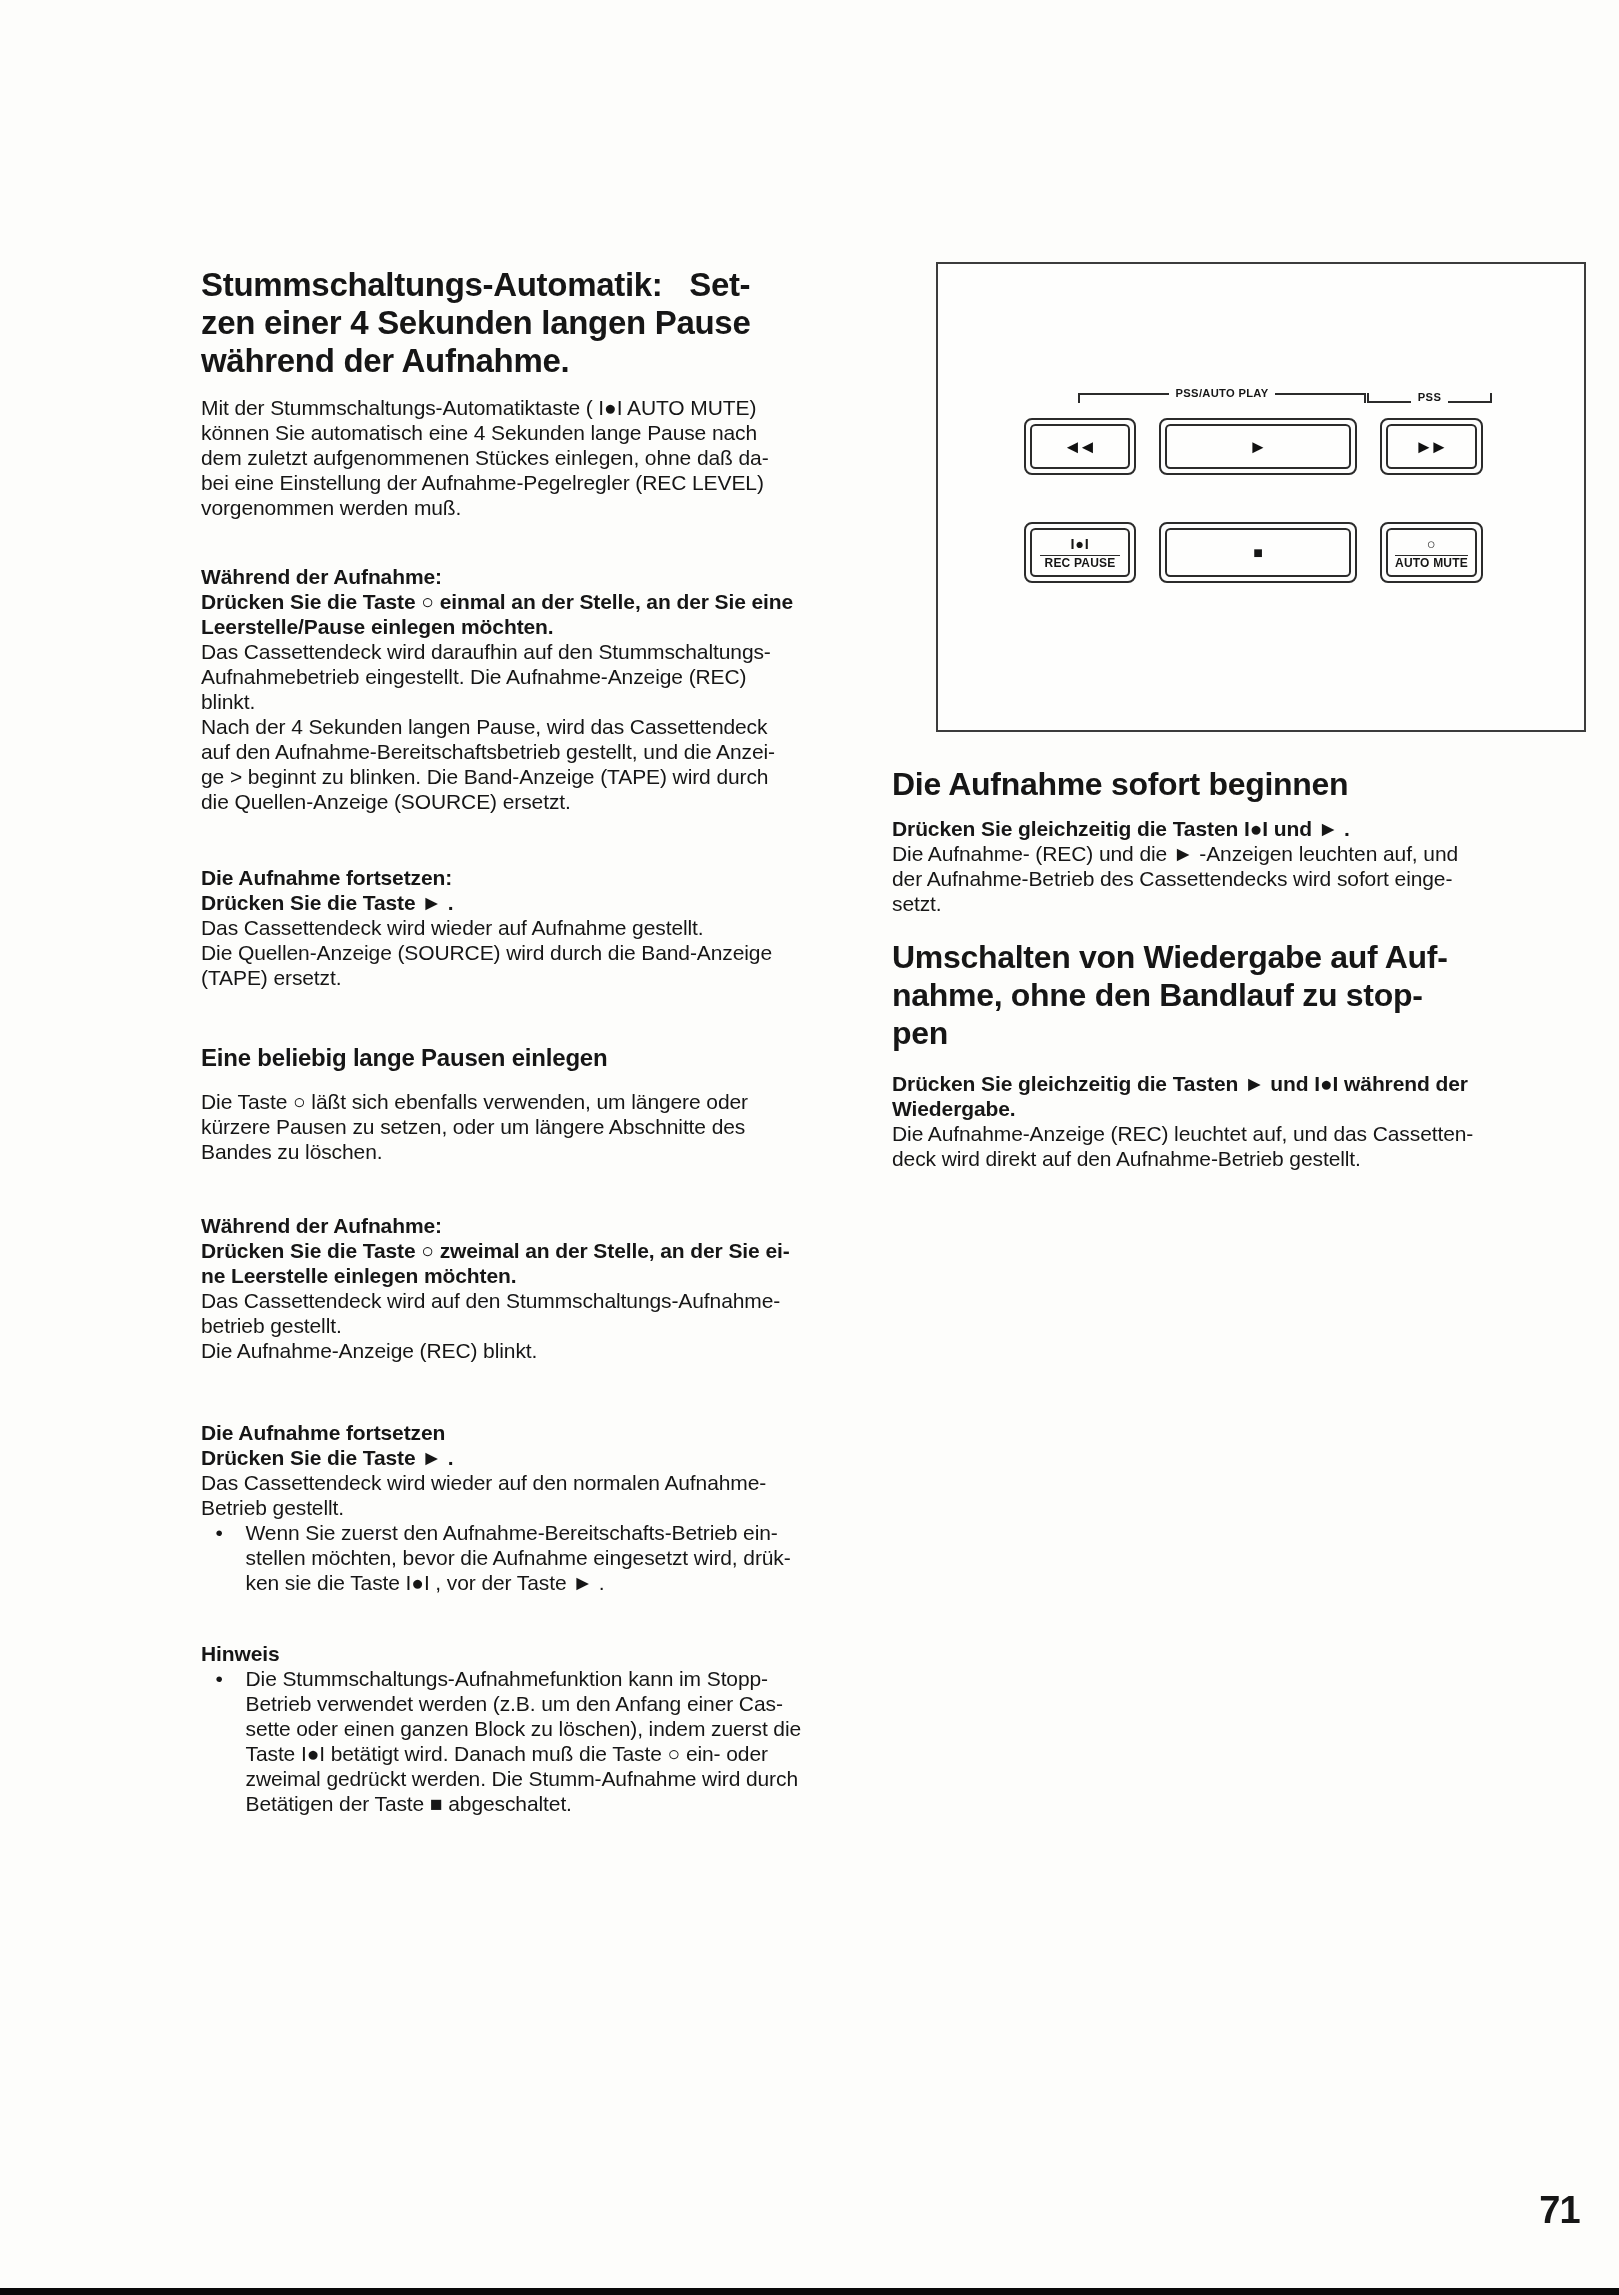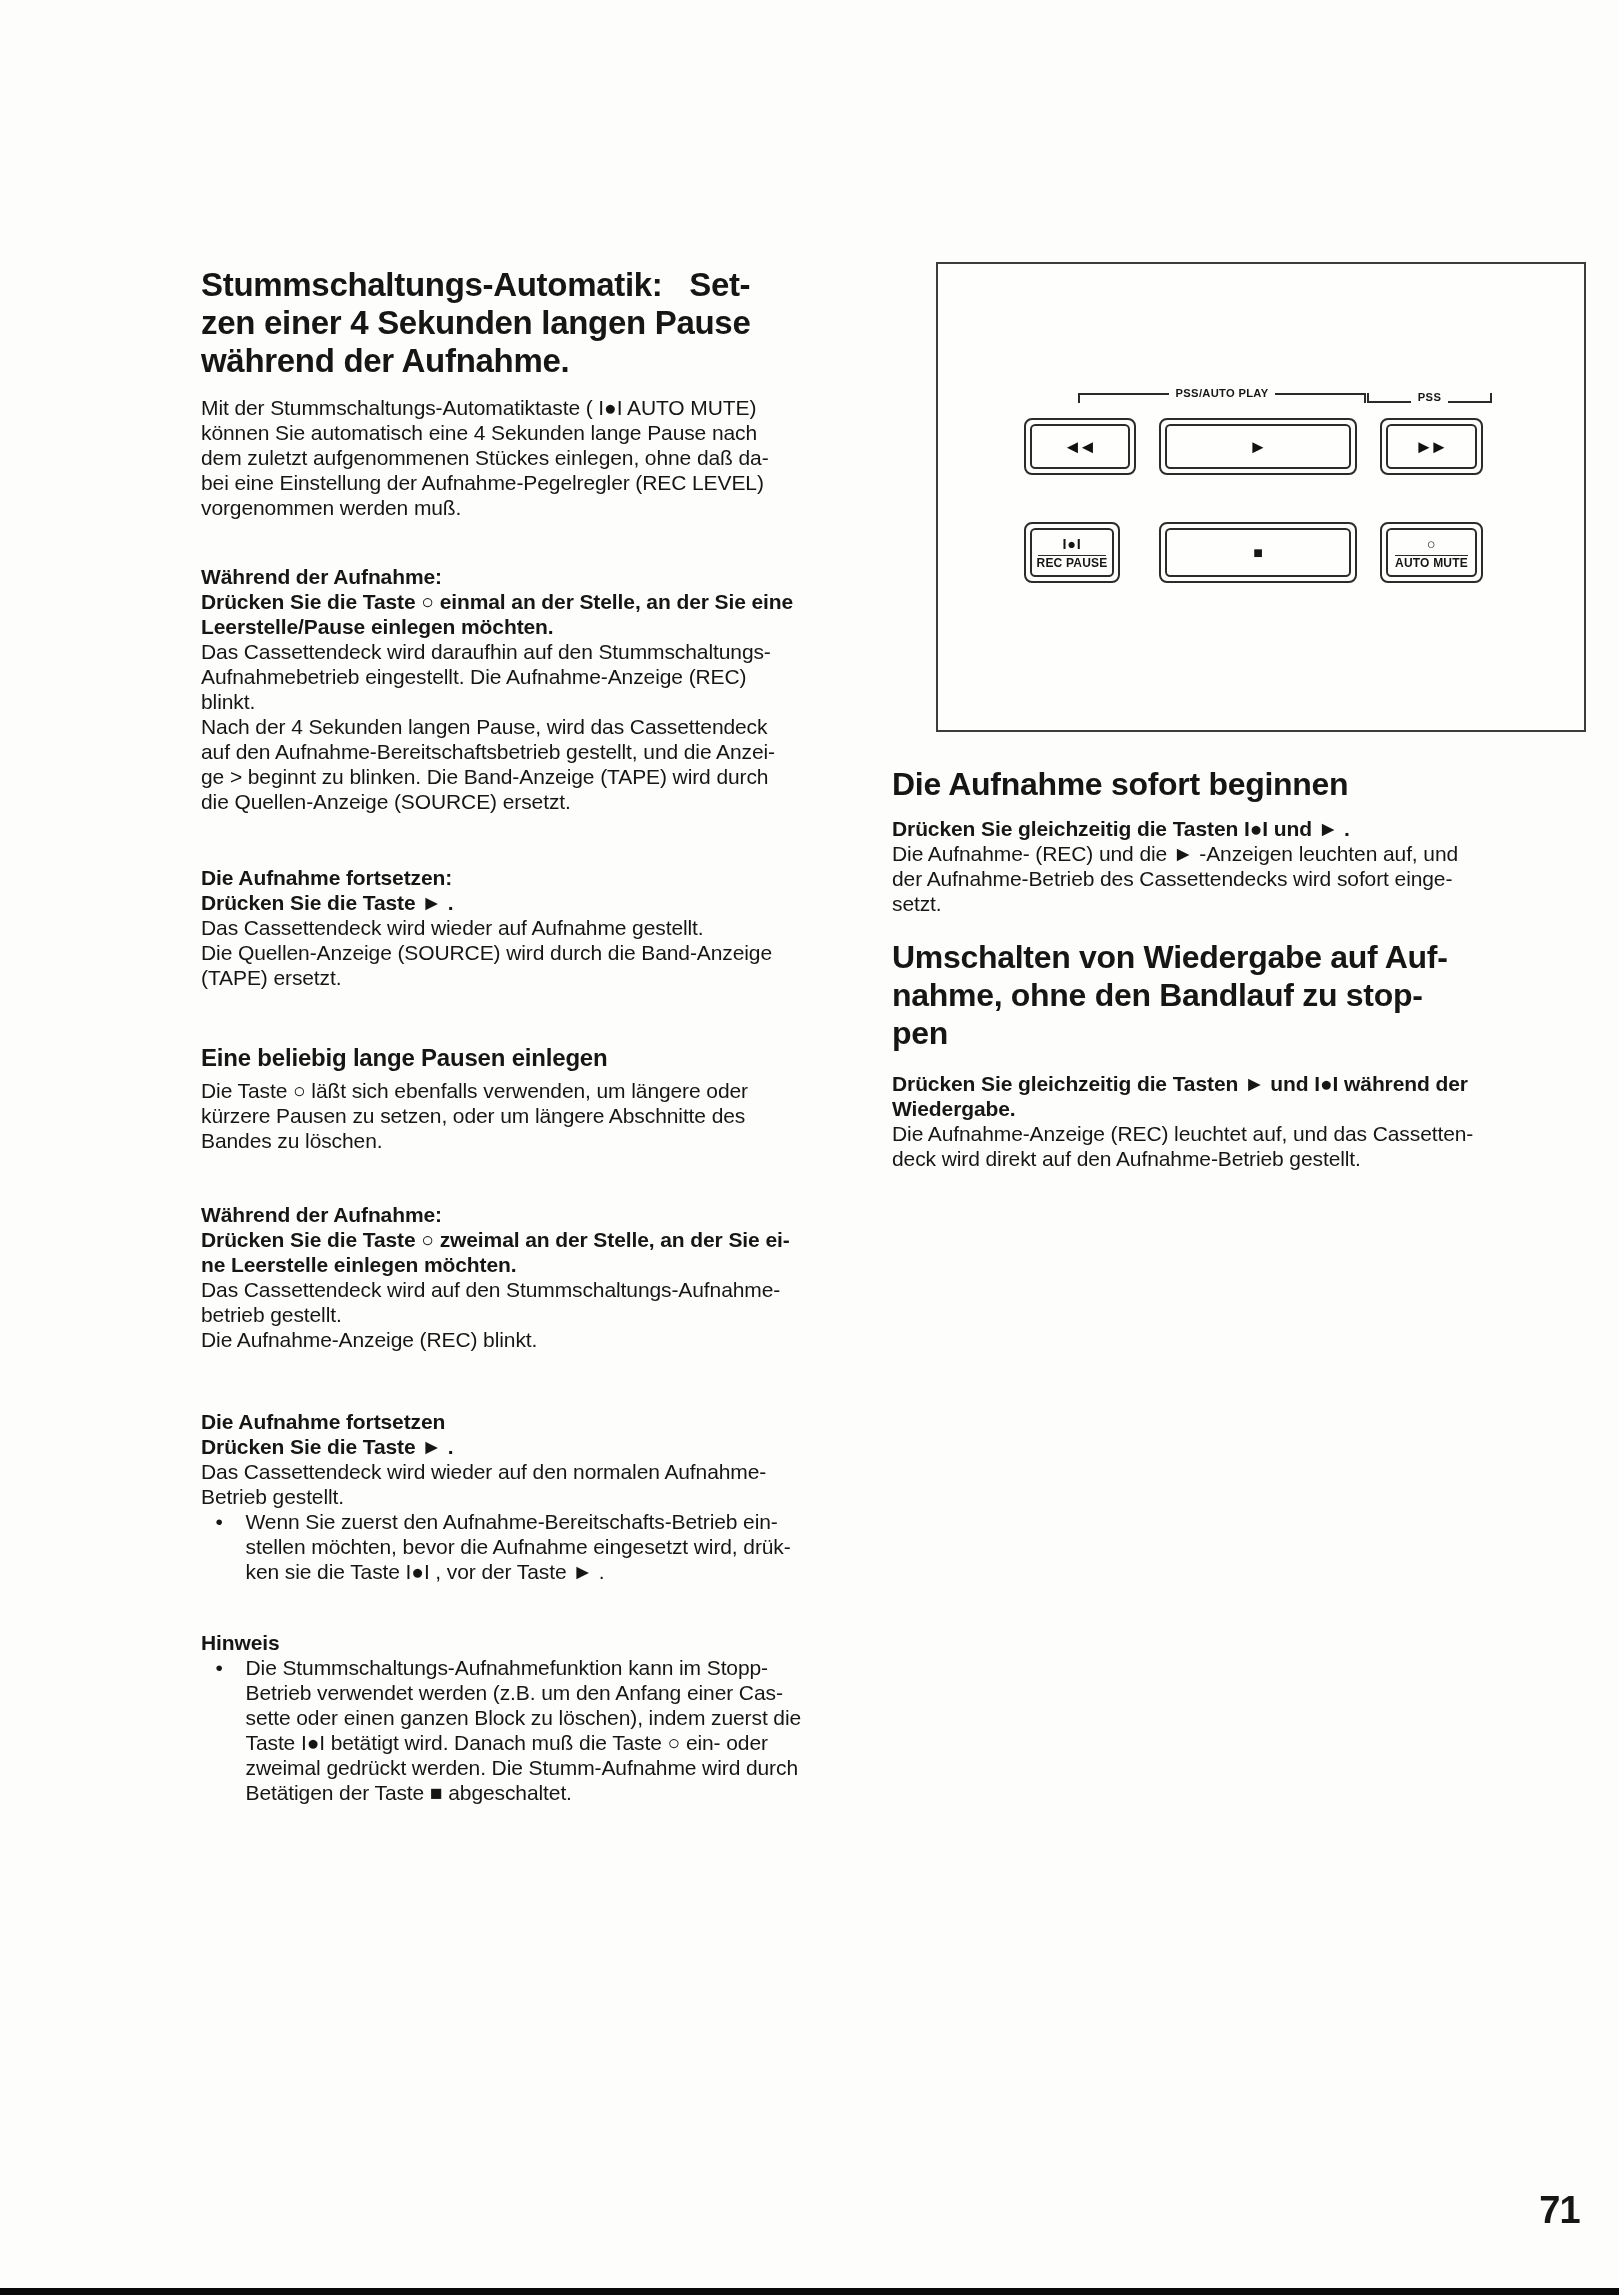--- a/index.html
+++ b/index.html
@@ -22,21 +22,21 @@
   .subhead { font-size:24px; line-height:29px; font-weight:bold; letter-spacing:-0.2px; }
   .rhead   { font-size:32px; line-height:38px; font-weight:bold; letter-spacing:-0.3px; white-space:pre-line; }
 
   p.body {
     font-size:21px; line-height:25px;
     letter-spacing:-0.1px;
     white-space:pre-line;
   }
   .b { font-weight:bold; }
 
-  .mt8  { margin-top:6px; }
+  .mt8  { margin-top:17px; }
   .mt20 { margin-top:13px; }
   .mt22 { margin-top:14.5px; }
   .mt28 { margin-top:18.5px; }
   .mt34 { margin-top:22.4px; }
   .mt50 { margin-top:33px; }
   .mt66 { margin-top:44px; }
   .mt70 { margin-top:46px; }
   .mt74 { margin-top:49px; }
   .mt78 { margin-top:51px; }
   .mt80 { margin-top:53px; }
@@ -202,21 +202,21 @@
           <span class="sym">►</span>
         </div>
       </div>
 
       <div class="pbtn" style="left:442px; top:154px; width:103px; height:57px;">
         <div class="pbtn-in">
           <span class="sym tight">►►</span>
         </div>
       </div>
 
-      <div class="pbtn" style="left:86px; top:258px; width:96px; height:61px;">
+      <div class="pbtn" style="left:86px; top:258px; width:112px; height:61px;">
         <div class="pbtn-in">
           <span class="sym2">I●I</span>
           <span class="btn-divider"></span>
           <span class="btn-lbl">REC PAUSE</span>
         </div>
       </div>
 
       <div class="pbtn" style="left:221px; top:258px; width:198px; height:61px;">
         <div class="pbtn-in">
           <span class="stopsym">■</span>

